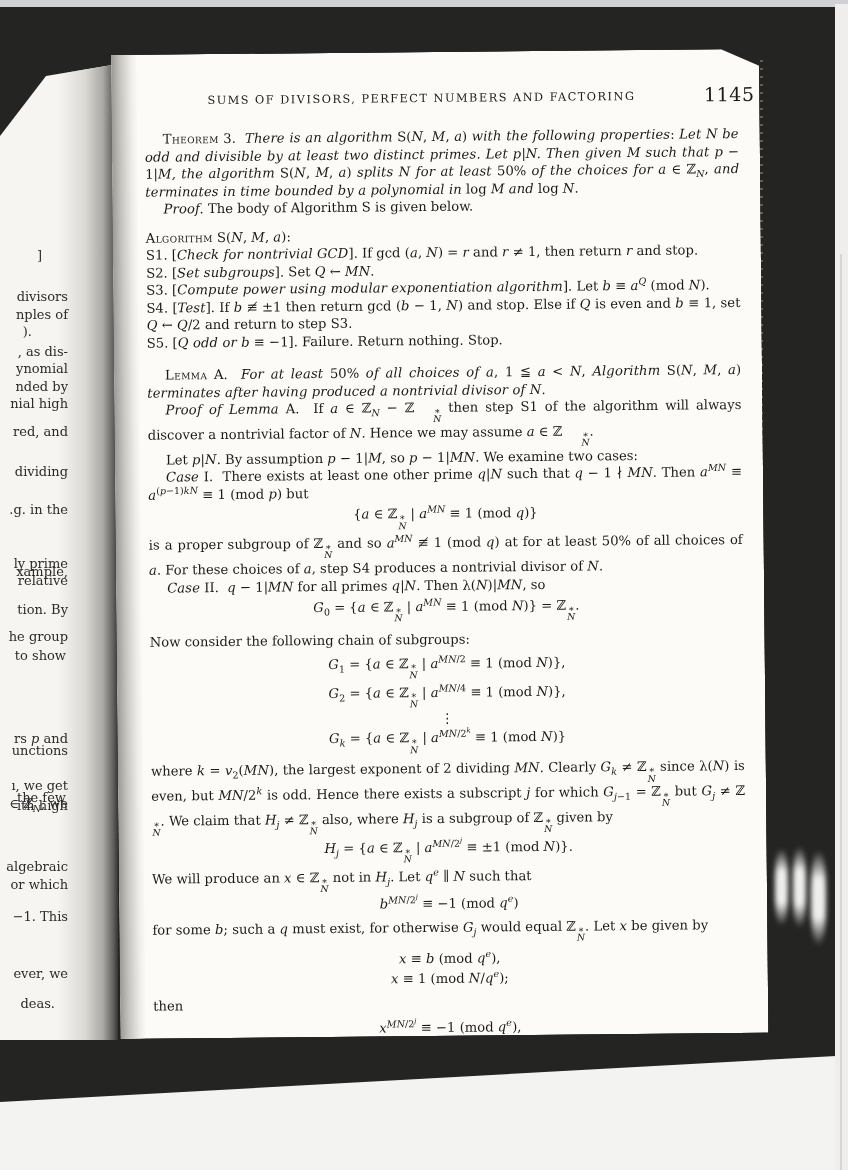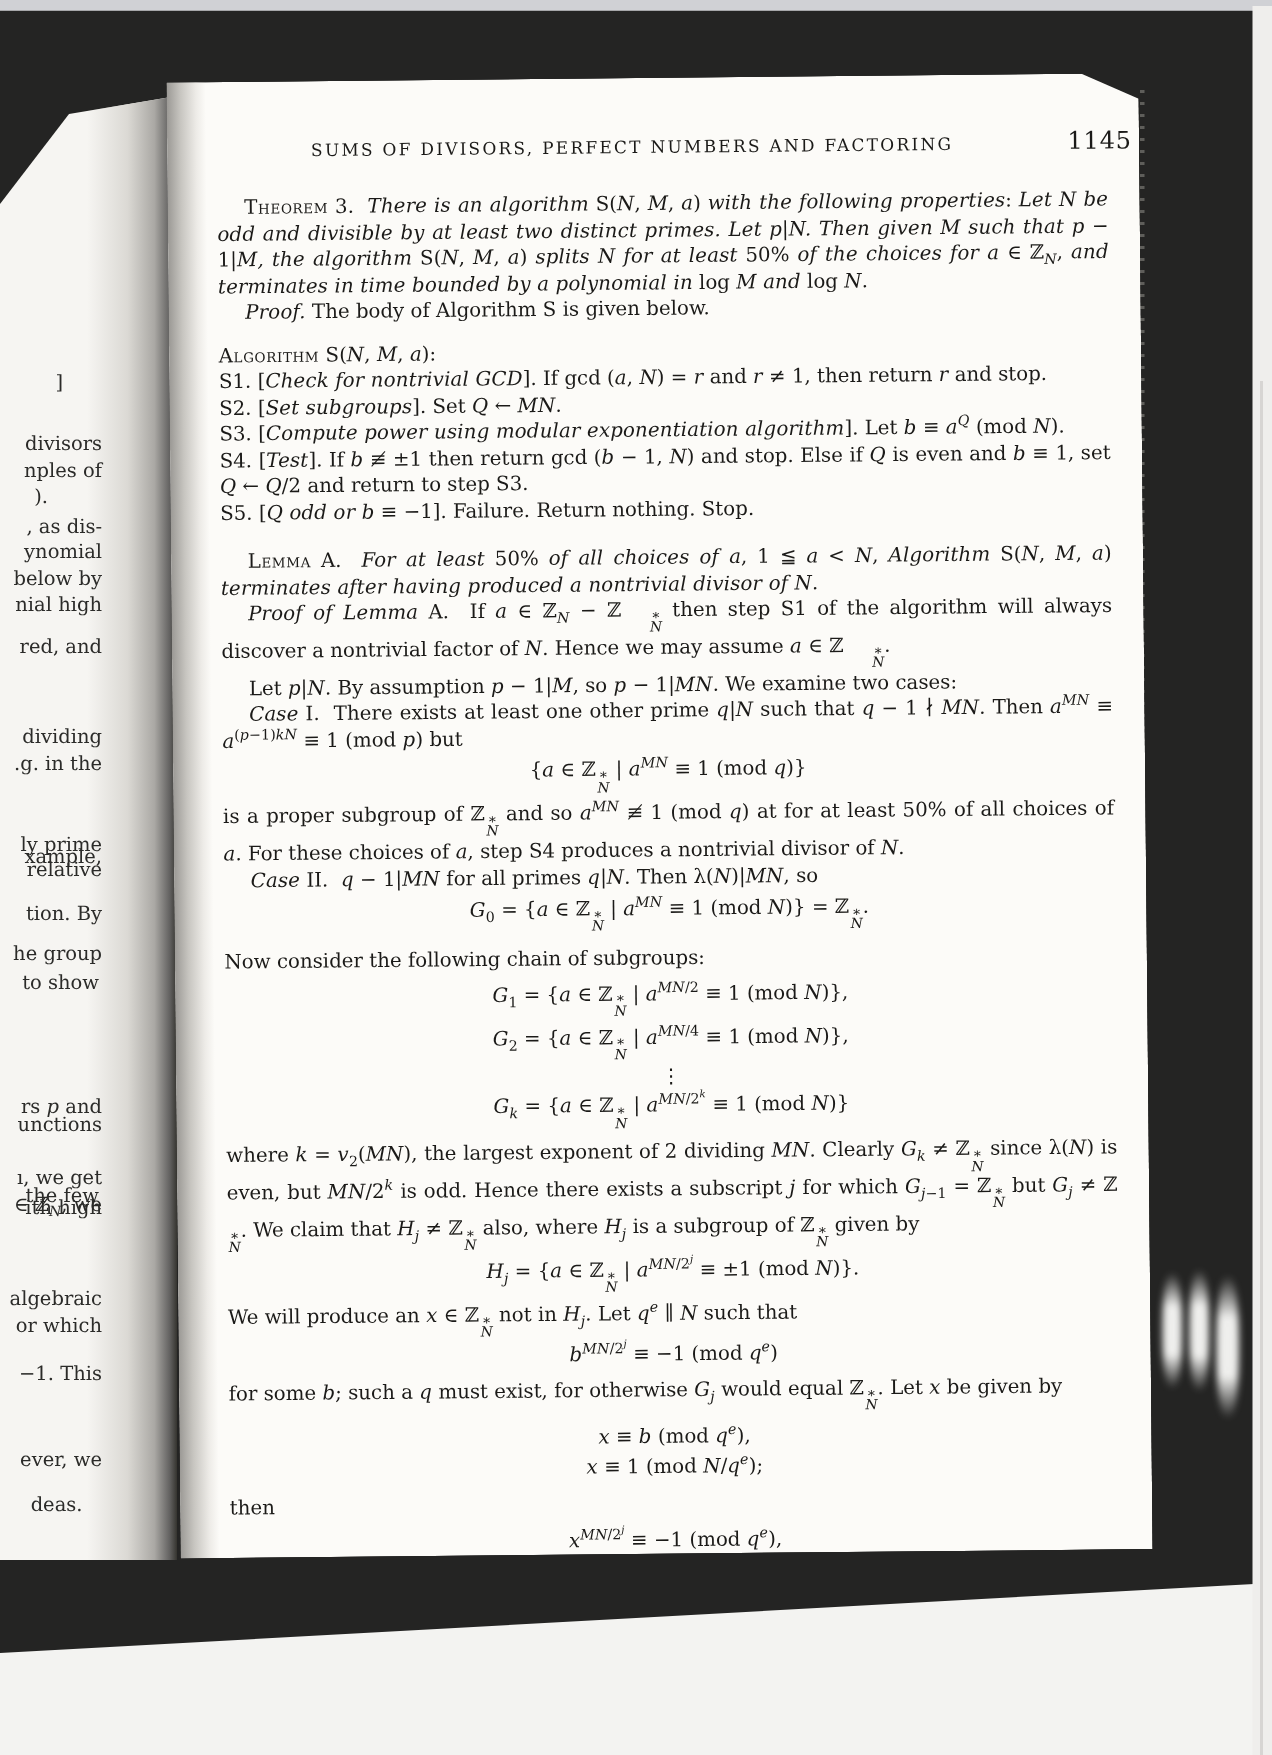--- a/index.html
+++ b/index.html
@@ -25,21 +25,21 @@
   
   .page{left:111px;top:55px;width:648px;height:984px;background:#fcfbf8;z-index:4;
     transform:rotate(-0.55deg);transform-origin:0 0;
     clip-path:polygon(0 0,610px 0,648px 17px,648px 984px,0 984px);}
   .page::before{content:"";position:absolute;left:0;top:0;width:26px;height:100%;
     background:linear-gradient(to right,#9b9995,#c7c5c0 35%,#edebe7 75%,rgba(252,251,248,0));}
   .content{position:absolute;left:0;top:0;right:0;padding:40px 21px 0 33px;
     font-size:13.2px;line-height:17.5px;color:#1b1a18;text-align:justify;}
   .running-head{position:relative;text-align:center;font-size:11.3px;letter-spacing:1.5px;
     line-height:14px;margin-right:40px;}
-  .pagenum{position:absolute;right:-56px;top:-2px;font-size:16px;letter-spacing:.5px;}
+  .pagenum{position:absolute;right:-56px;top:-2px;font-size:19px;letter-spacing:.5px;}
   p{margin:0;}
   .ind{text-indent:18px;}
   .sc{font-variant:small-caps;letter-spacing:.4px;}
   i{letter-spacing:.1px;}
   .thm{margin-top:22px;}
   .thm i{font-style:italic;}
   .algo-title{margin-top:11px;}
   .lemma{margin-top:15px;}
   .disp{text-align:center;text-indent:0;margin:2.5px auto;}
   .vdots{margin:0 auto;line-height:16px;}
@@ -78,24 +78,24 @@
 
 <div class="abs sliver"></div>
 
 <div class="abs frag-layer">
   <span class="frag" style="top:248px;right:26px">]</span>
   <span class="frag" style="top:289px">divisors</span>
   <span class="frag" style="top:307px">nples of</span>
   <span class="frag" style="top:324px;right:36px">).</span>
   <span class="frag" style="top:344px">, as dis-</span>
   <span class="frag" style="top:361px">ynomial</span>
-  <span class="frag" style="top:379px">below by</span>
+  <span class="frag" style="top:379px">nded by</span>
   <span class="frag" style="top:396px">nial high</span>
   <span class="frag" style="top:424px">red, and</span>
-  <span class="frag" style="top:484px">dividing</span>
+  <span class="frag" style="top:464px">dividing</span>
   <span class="frag" style="top:502px">.g. in the</span>
   <span class="frag" style="top:564px">xample,</span>
   <span class="frag" style="top:556px">ly prime</span>
   <span class="frag" style="top:573px">relative</span>
   <span class="frag" style="top:602px">tion. By</span>
   <span class="frag" style="top:629px">he group</span>
   <span class="frag" style="top:648px;right:2px">to show</span>
   <span class="frag" style="top:743px">unctions</span>
   <span class="frag" style="top:731px">rs <i>p</i> and</span>
   <span class="frag" style="top:778px">ı, we get</span>

